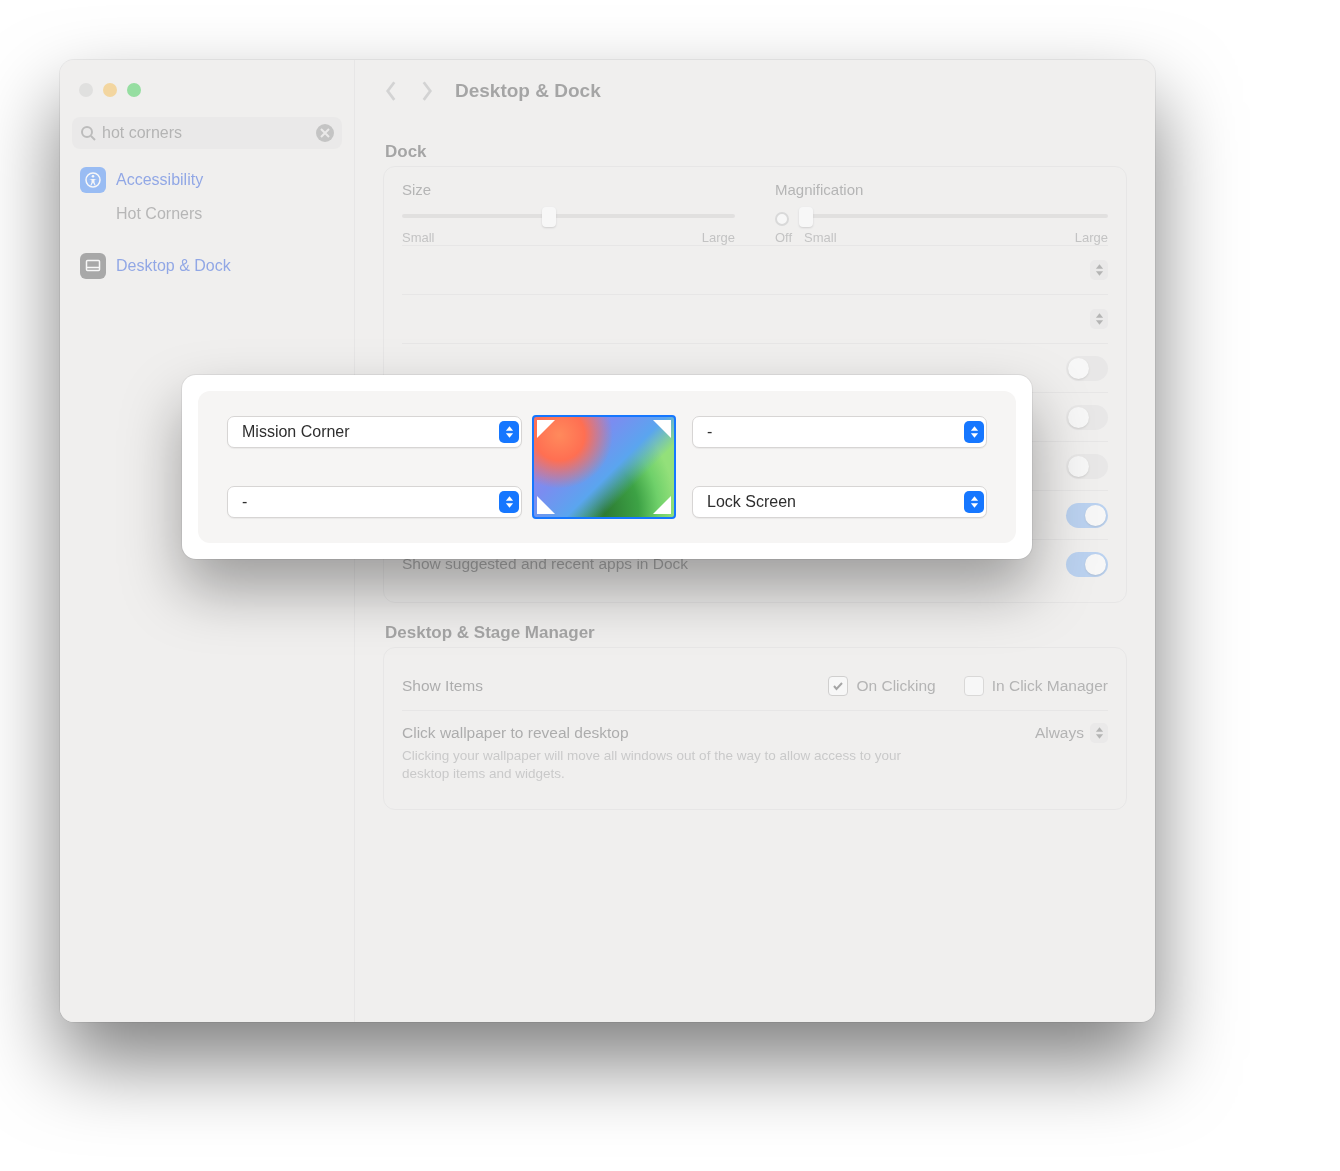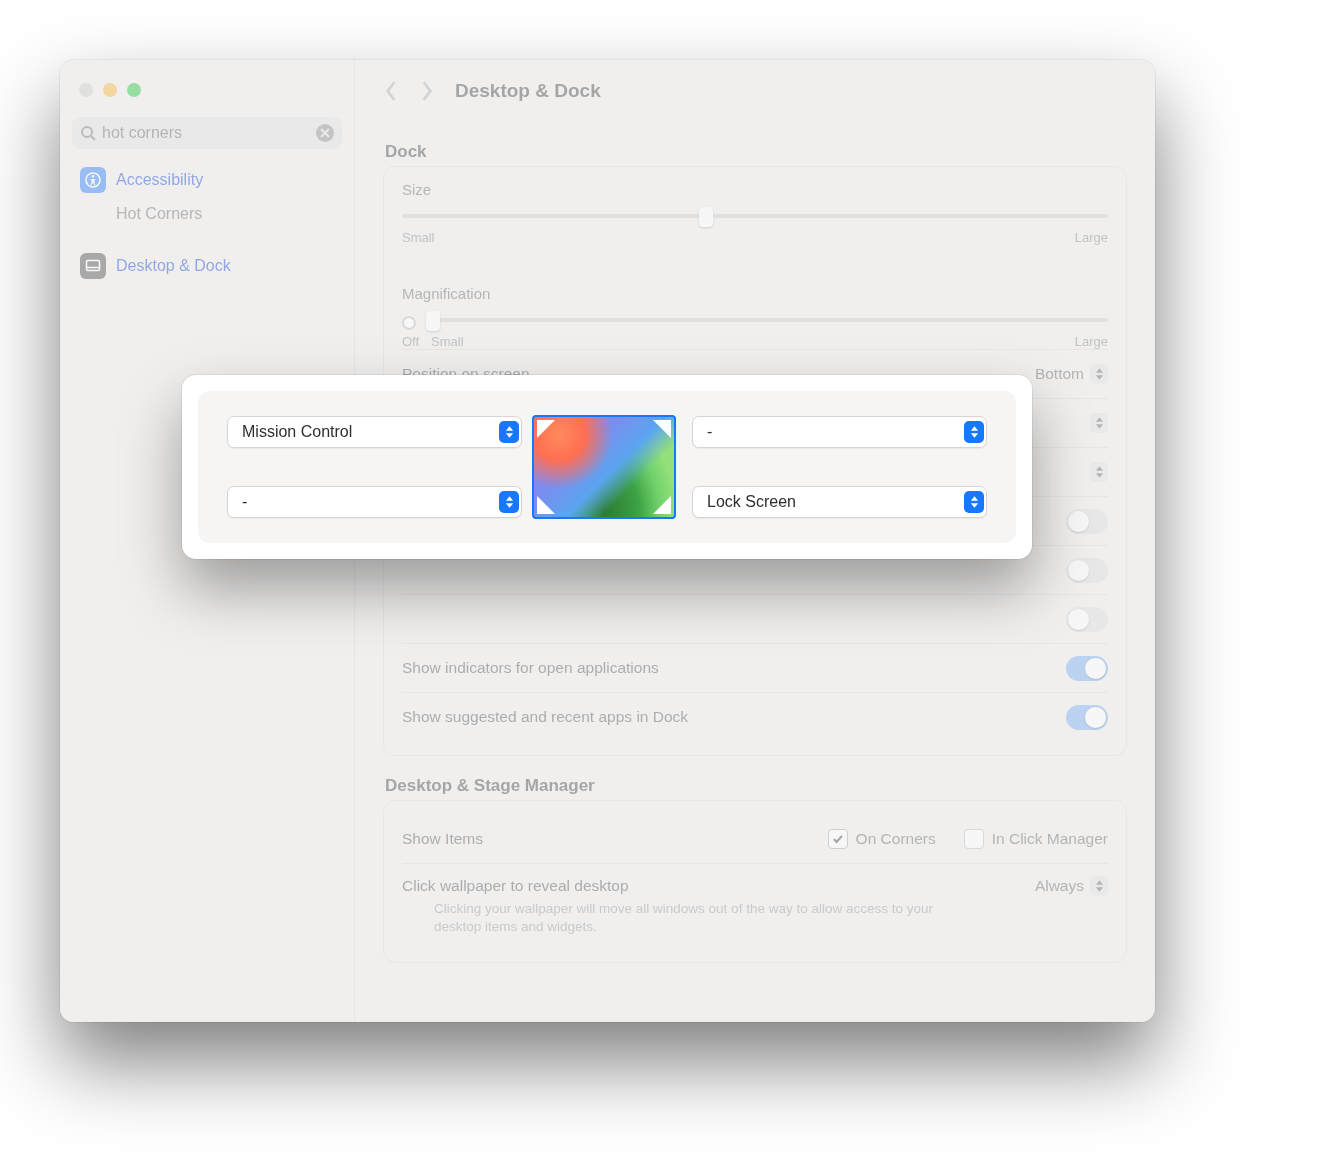--- a/index.html
+++ b/index.html
@@ -110,21 +110,21 @@
   }
 
   .panel{
     background:transparent;
     border:1px solid var(--sep);
     border-radius:12px;
     padding:14px 18px;
   }
 
   
-  .sliders{display:flex; gap:40px;flex-direction:column;}
+  .sliders{display:flex; gap:40px;}
   .slidebox{flex:1;}
   .slidebox .lbl{font-size:15px; color:#6d6d6d; margin-bottom:6px;}
   .track{position:relative; height:22px; margin-bottom:4px;}
   .track::before{
     content:""; position:absolute; left:0; right:0; top:10px; height:4px;
     border-radius:2px; background:var(--slider-track);
   }
   .knob{
     position:absolute; top:3px; width:14px; height:20px;
     border-radius:4px; background:#fff;
@@ -166,21 +166,21 @@
     width:18px;height:18px;border-radius:4px;border:1px solid #bcbab9;
     background:#fff;display:inline-flex;align-items:center;justify-content:center;
     margin-right:8px;
   }
   .check.ck svg{width:12px;height:12px;color:#4b4b4b;}
   .check.ck{border-color:#a8a6a5;}
   .inline-opt{display:flex;align-items:center;margin-left:22px;white-space:nowrap;}
 
   .row.sub{display:block;height:auto;padding:12px 0;}
   .row.sub .title-line{display:flex;align-items:center;justify-content:space-between;}
-  .row.sub .desc{font-size:13.5px;color:#9a9a9a;margin-top:4px;max-width:520px;line-height:1.35;margin-left:32px;}
+  .row.sub .desc{font-size:13.5px;color:#9a9a9a;margin-top:4px;max-width:520px;line-height:1.35;}
 
   
   .dimmer{position:absolute; inset:0; background:rgba(240,240,240,0.55);}
 
   
   .modal{
     position:absolute; left:122px; top:315px;
     width:850px; border-radius:14px; background:#fff;
     box-shadow:0 30px 60px rgba(0,0,0,.35),0 0 0 1px rgba(0,0,0,.06);
     overflow:hidden;
@@ -332,34 +332,20 @@
           <div class="range-lbls">
             <span>Off</span>
             <span style="width:12px"></span>
             <span>Small</span>
             <span class="gap"></span>
             <span>Large</span>
           </div>
         </div>
       </div>
 
-      <div class="row">
-        <span>Position on screen</span>
-        <span class="right">
-          <span>Bottom</span>
-          <span class="updown">
-            <svg viewBox="0 0 10 6" fill="currentColor">
-                <path d="M5 0 1 5h8z"></path>
-              </svg>
-            <svg viewBox="0 0 10 6" fill="currentColor">
-                <path d="M5 6 1 1h8z"></path>
-              </svg>
-          </span>
-        </span>
-      </div>
 
       <div class="row">
           <span>&nbsp;</span>
           <span class="right">
             <span class="updown">
               <svg viewBox="0 0 10 6" fill="currentColor">
                 <path d="M5 0 1 5h8z"></path>
               </svg>
               <svg viewBox="0 0 10 6" fill="currentColor">
                 <path d="M5 6 1 1h8z"></path>
@@ -417,21 +403,21 @@
     <div class="panel">
       <div class="row noborder">
         <span>Show Items</span>
         <span class="right">
           <span class="inline-opt">
             <span class="check ck">
               <svg viewBox="0 0 12 12" fill="none" stroke="currentColor" stroke-width="2">
                   <path d="M2 6l2.5 3L10 3"></path>
                 </svg>
             </span>
-            <span>On Corners</span>
+            <span>On Clicking</span>
           </span>
           <span class="inline-opt">
             <span class="check"></span>
             <span>In Click Manager</span>
           </span>
         </span>
       </div>
       <div class="row sub">
         <div class="title-line">
           <span>Click wallpaper to reveal desktop</span>
@@ -451,21 +437,21 @@
       </div>
     </div>
   </div>
 
   <div class="dimmer"></div>
 
   <div class="modal">
     <div class="modal-body">
       <div class="corners-grid">
         <div class="sel-popup">
-          <span>Mission Control</span>
+          <span>Mission Corner</span>
           <span class="chev">
             <svg viewBox="0 0 10 6" fill="currentColor">
                 <path d="M5 0 1 5h8z"></path>
               </svg>
             <svg viewBox="0 0 10 6" fill="currentColor">
                 <path d="M5 6 1 1h8z"></path>
               </svg>
           </span>
         </div>
 

